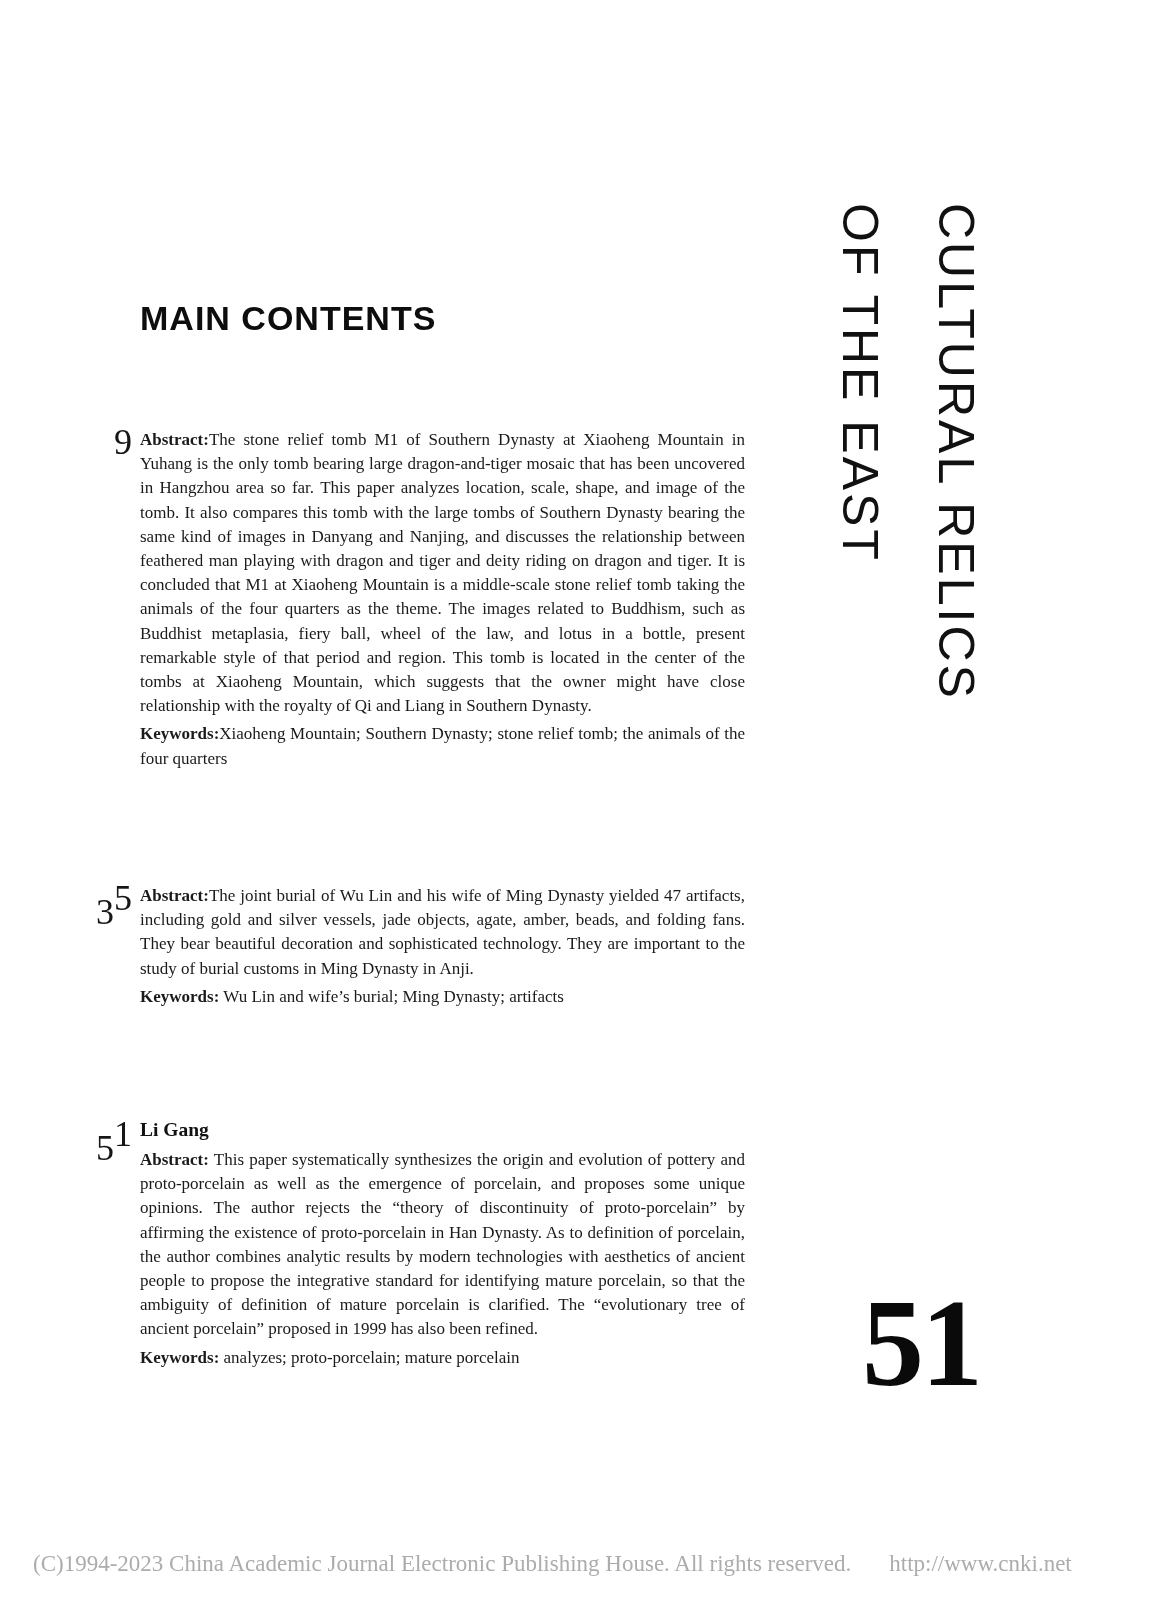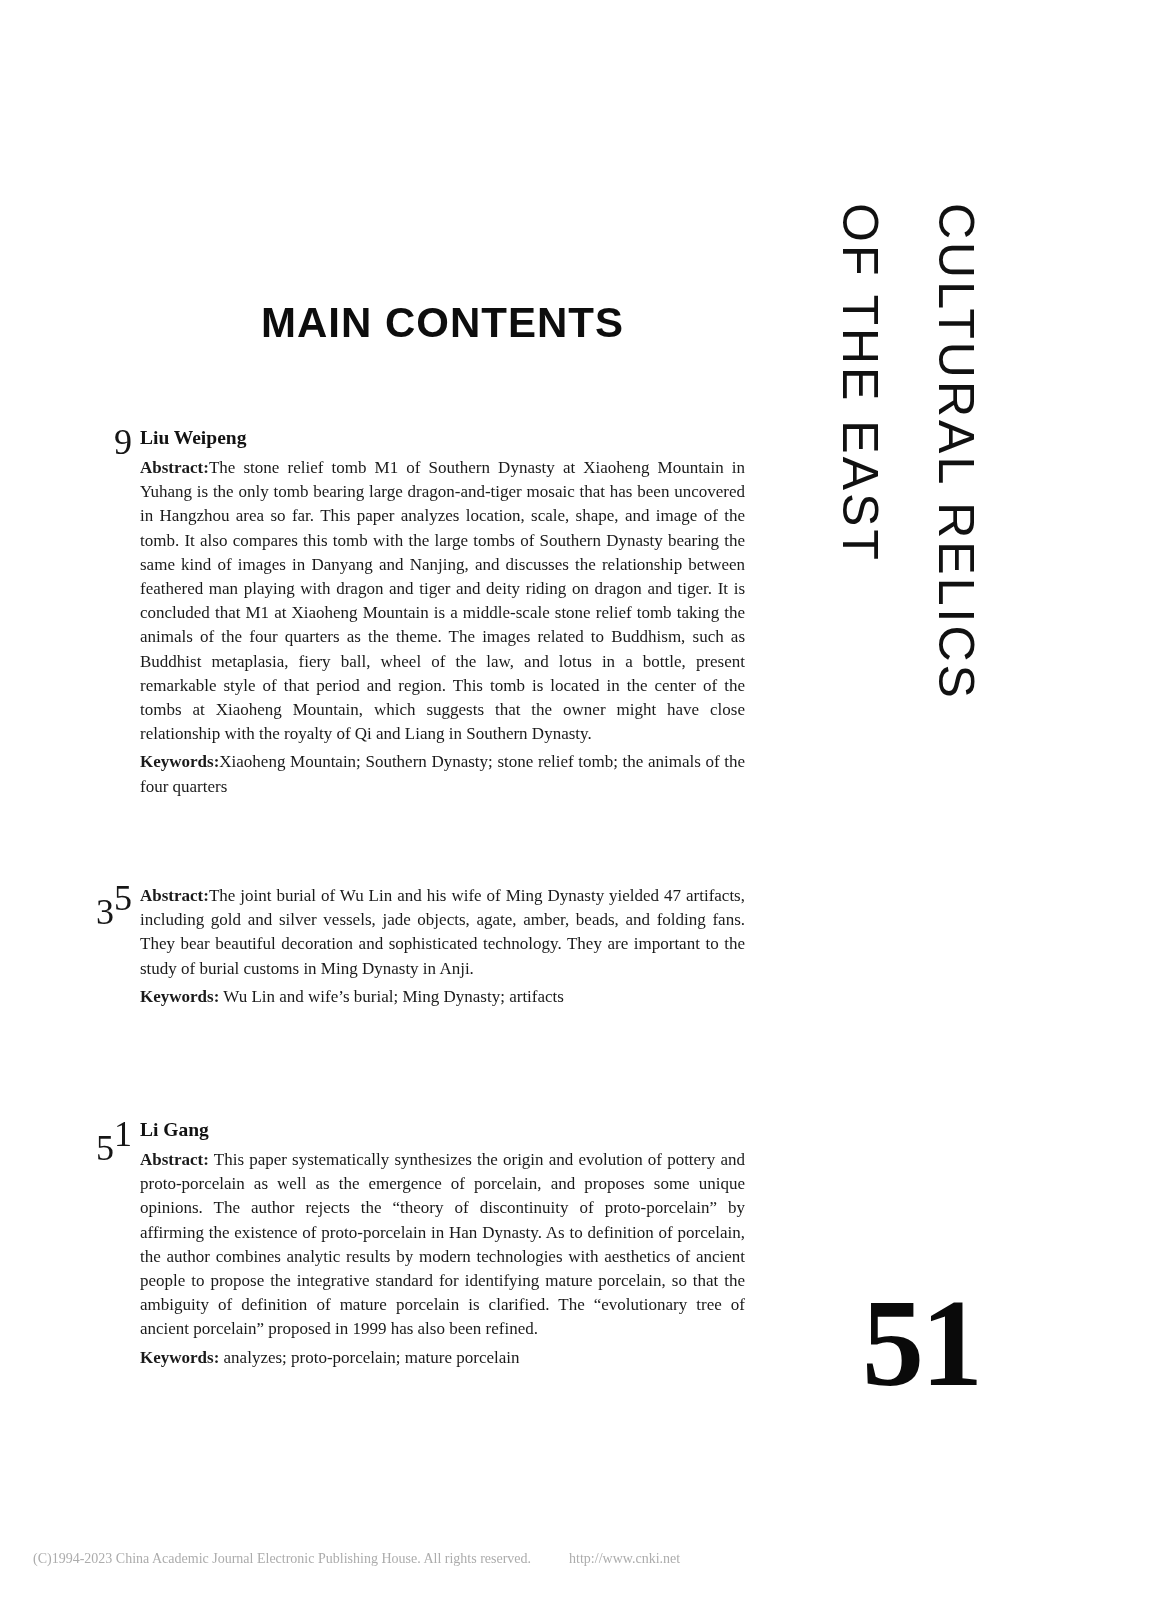--- a/index.html
+++ b/index.html
@@ -8,24 +8,24 @@
     width:1158px; height:1615px;
     margin:0 auto;
     background:#ffffff;
     overflow:hidden;
     color:#141414;
     font-family:"Liberation Serif", serif;
   }
   
   .main-title {
     position:absolute; left:140px; top:299px; width:605px;
-    text-align:center;
+    text-align:left;
     font-family:"Liberation Sans", sans-serif;
     font-weight:bold;
-    font-size:42px;
+    font-size:34px;
     letter-spacing:1px;
     color:#0d0d0d;
     white-space:nowrap;
   }
   
   .masthead {
     position:absolute; top:203px; left:812px; height:560px;
     writing-mode:vertical-rl;
     font-family:"Liberation Sans", sans-serif;
     font-size:50px;
@@ -63,41 +63,40 @@
     font-family:"Liberation Serif", serif;
     font-weight:bold;
     font-size:124px; line-height:1.0;
     letter-spacing:-3px;
     color:#0a0a0a;
   }
   
   .footer {
     position:absolute; left:33px; top:1551px; width:1100px;
     font-family:"Liberation Serif", serif;
-    font-size:14px;
+    font-size:23px;
     color:#acacac;
     white-space:nowrap;
   }
   .footer-url { margin-left:38px; }
 </style>
 </head>
 <body>
 
 <div class="page">
 
   <div class="main-title">MAIN CONTENTS</div>
 
   <div class="masthead">
     <div class="line">CULTURAL RELICS</div>
     <div class="line">OF THE EAST</div>
   </div>
 
   <div class="entry" style="top:424px;">
     <div class="entry-num"><span class="num-low"></span><span class="num-high">9</span></div>
-    <div class="entry-author">Liu Weipeng</div>
     <div class="entry-abstract"><span class="lbl">Abstract:</span><span>The stone relief tomb M1 of Southern Dynasty at Xiaoheng Mountain in Yuhang is the only tomb bearing large dragon-and-tiger mosaic that has been uncovered in Hangzhou area so far. This paper analyzes location, scale, shape, and image of the tomb. It also compares this tomb with the large tombs of Southern Dynasty bearing the same kind of images in Danyang and Nanjing, and discusses the relationship between feathered man playing with dragon and tiger and deity riding on dragon and tiger. It is concluded that M1 at Xiaoheng Mountain is a middle-scale stone relief tomb taking the animals of the four quarters as the theme. The images related to Buddhism, such as Buddhist metaplasia, fiery ball, wheel of the law, and lotus in a bottle, present remarkable style of that period and region. This tomb is located in the center of the tombs at Xiaoheng Mountain, which suggests that the owner might have close relationship with the royalty of Qi and Liang in Southern Dynasty.</span></div>
     <div class="entry-keywords"><span class="lbl">Keywords:</span><span>Xiaoheng Mountain; Southern Dynasty; stone relief tomb; the animals of the four quarters</span></div>
   </div>
 
   <div class="entry" style="top:880px;">
     <div class="entry-num"><span class="num-low">3</span><span class="num-high">5</span></div>
     <div class="entry-abstract"><span class="lbl">Abstract:</span><span>The joint burial of Wu Lin and his wife of Ming Dynasty yielded 47 artifacts, including gold and silver vessels, jade objects, agate, amber, beads, and folding fans. They bear beautiful decoration and sophisticated technology. They are important to the study of burial customs in Ming Dynasty in Anji.</span></div>
     <div class="entry-keywords"><span class="lbl">Keywords:</span><span> Wu Lin and wife’s burial; Ming Dynasty; artifacts</span></div>
   </div>
 

